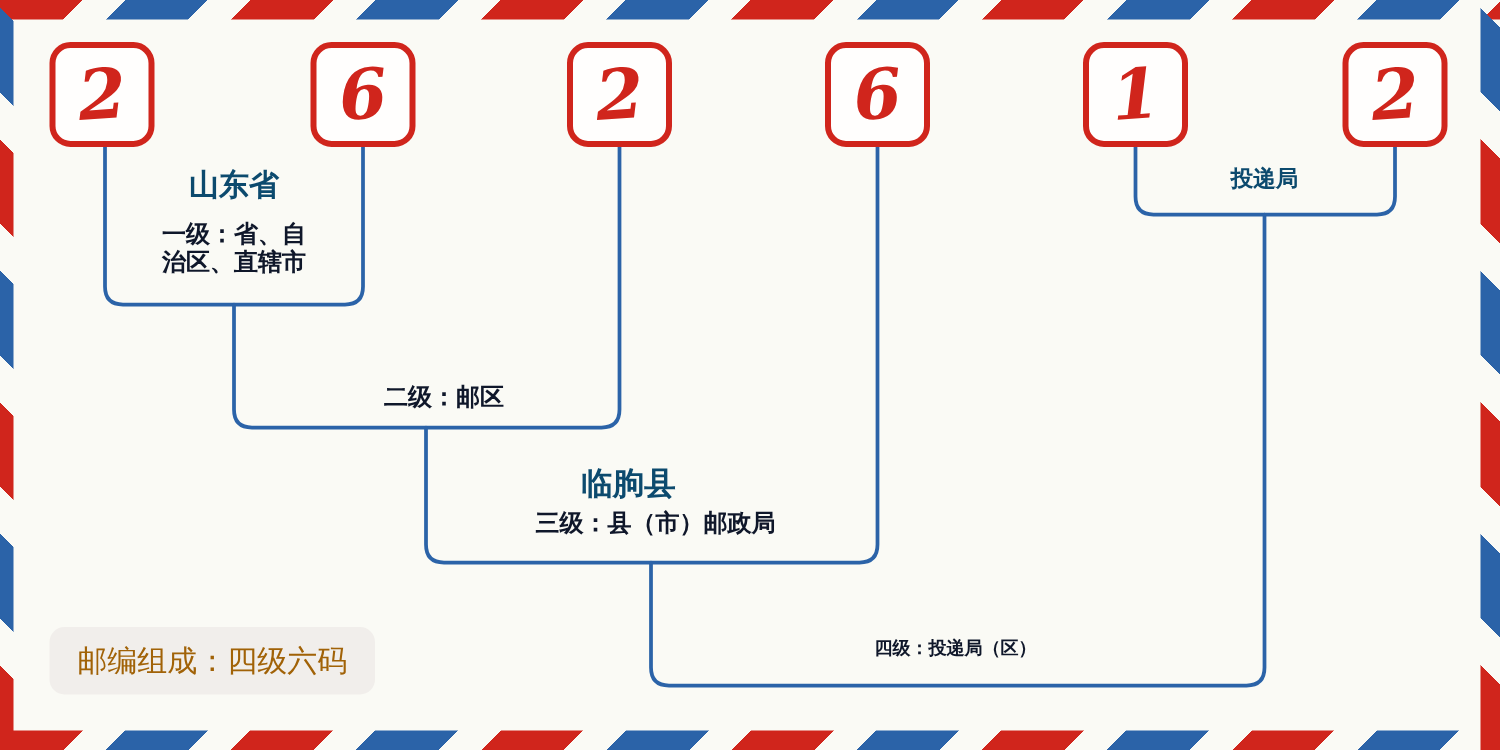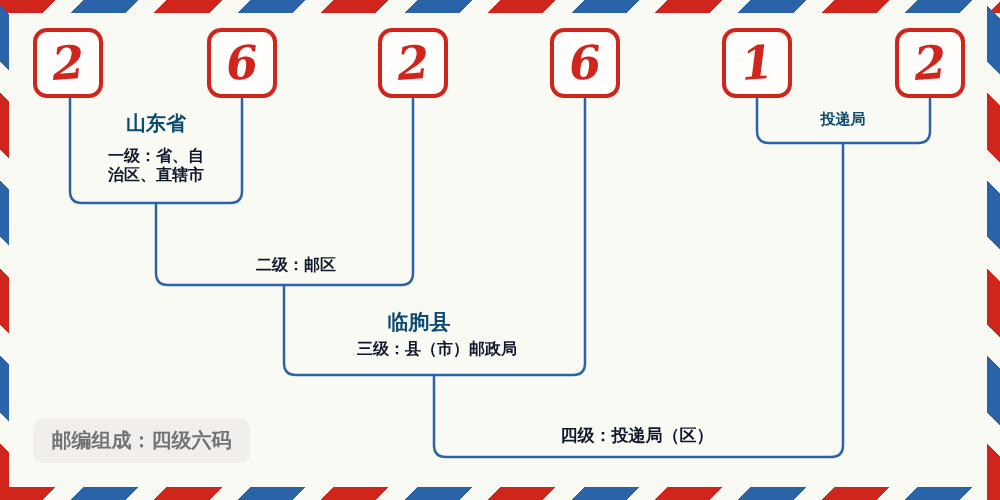--- a/index.html
+++ b/index.html
@@ -71,34 +71,34 @@
     font-family: "DejaVu Serif", serif;
     color: #0c4a6e;
   }
   .level { color: #0f172a; font-size: 16px; }
   .lbl-shandong   { left: 156px; top: 110px; font-size: 20px; }
   .lbl-level1     { left: 156px; top: 146px; line-height: 19px; }
   .lbl-level2     { left: 296px; top: 255px; }
   .lbl-linqu      { left: 419px; top: 308px; font-size: 21px; }
   .lbl-level3     { left: 437px; top: 339px; text-align: center; }
   .lbl-branch     { left: 636px; top: 388px; font-size: 20px; }
-  .lbl-level4     { left: 637px; top: 424px; font-size: 17px; }
+  .lbl-level4     { left: 637px; top: 424px; font-size: 12px; }
   .lbl-delivery   { left: 843px; top: 110px; font-size: 15px; }
 
   
   .badge {
     position: absolute;
     left: 33px; top: 418px;
     width: 217px; height: 45px;
     background: #f1eeeb;
     border-radius: 10px;
     display: flex; align-items: center; justify-content: center;
   }
   .badge span {
-    color: #737373; font-weight: bold; font-size: 20px; white-space: nowrap; text-align: center;
+    color: #a16207; font-weight: normal; font-size: 20px; white-space: nowrap; text-align: center;
   }
 </style>
 </head>
 <body>
 
 <div class="stage">
 
   <div class="border-strip border-top"></div>
   <div class="border-strip border-bottom"></div>
   <div class="border-strip border-left"></div>

